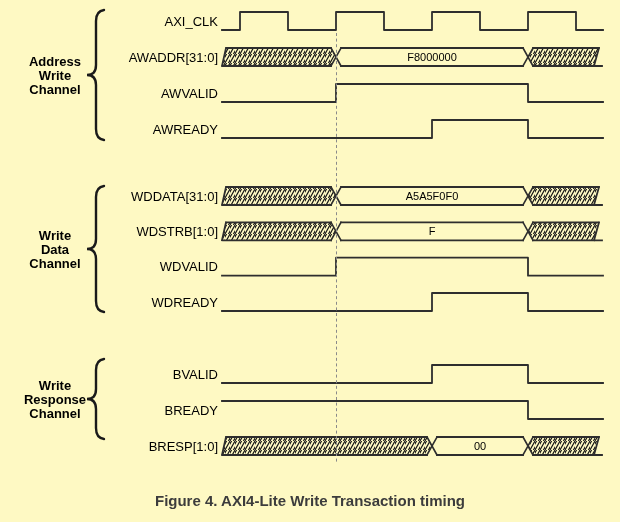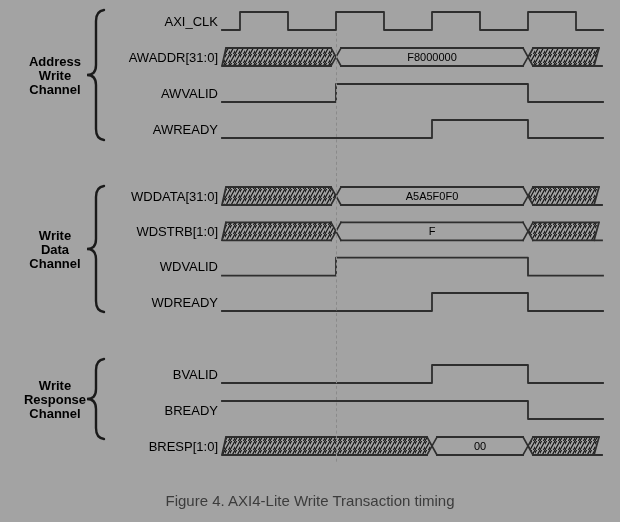--- a/index.html
+++ b/index.html
@@ -1,23 +1,23 @@
 <!DOCTYPE html>
 <html><head>
 <meta charset="utf-8">
 <style>
   html,body{margin:0;padding:0;background:#ffffff;}
-  .stage{position:relative;width:620px;height:522px;background:#a3a3a3;overflow:hidden;
+  .stage{position:relative;width:620px;height:522px;background:#fef9c3;overflow:hidden;
          font-family:"Liberation Sans",sans-serif;}
   svg text{font-family:"Liberation Sans",sans-serif;}
   .lbl{font-size:13px;fill:#000000;}
   .glbl{font-size:13px;font-weight:bold;fill:#000000;}
   .val{font-size:11px;fill:#000000;}
   .caption{position:absolute;left:0;top:492px;width:620px;text-align:center;
-           font-size:15px;color:#3c3c3c;}
+           font-size:15px;color:#3c3c3c;font-weight:bold;}
 </style>
 </head>
 <body>
 
 <div class="stage">
   <svg id="diagram" width="620" height="485" viewBox="0 0 620 485">
     <defs>
       <pattern id="hatch" patternUnits="userSpaceOnUse" width="5" height="9">
         <path d="M0,9 L5,0 M-1,4.5 L2.5,-1.8 M2.5,10.8 L6,4.5" stroke="#141414" stroke-width="1.2" fill="none"></path>
       </pattern>

